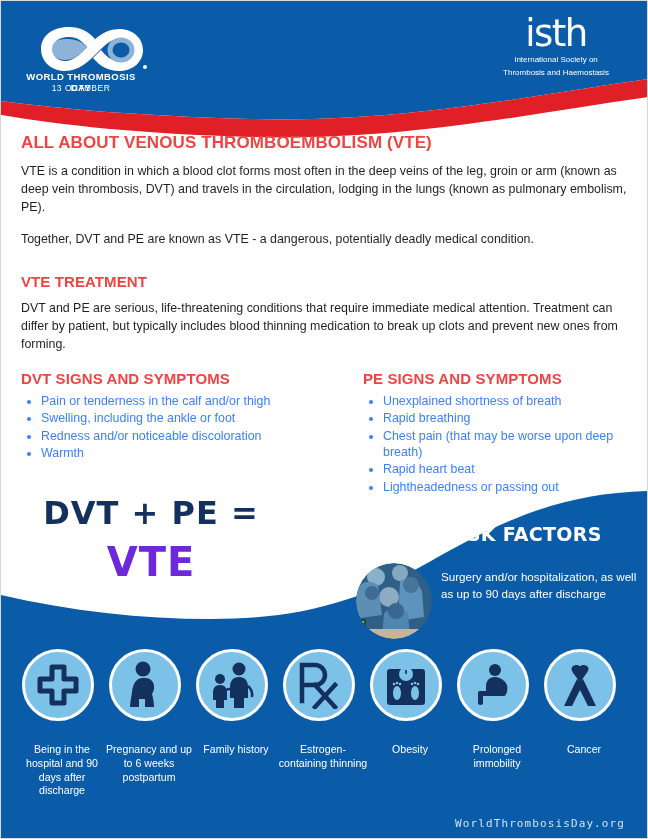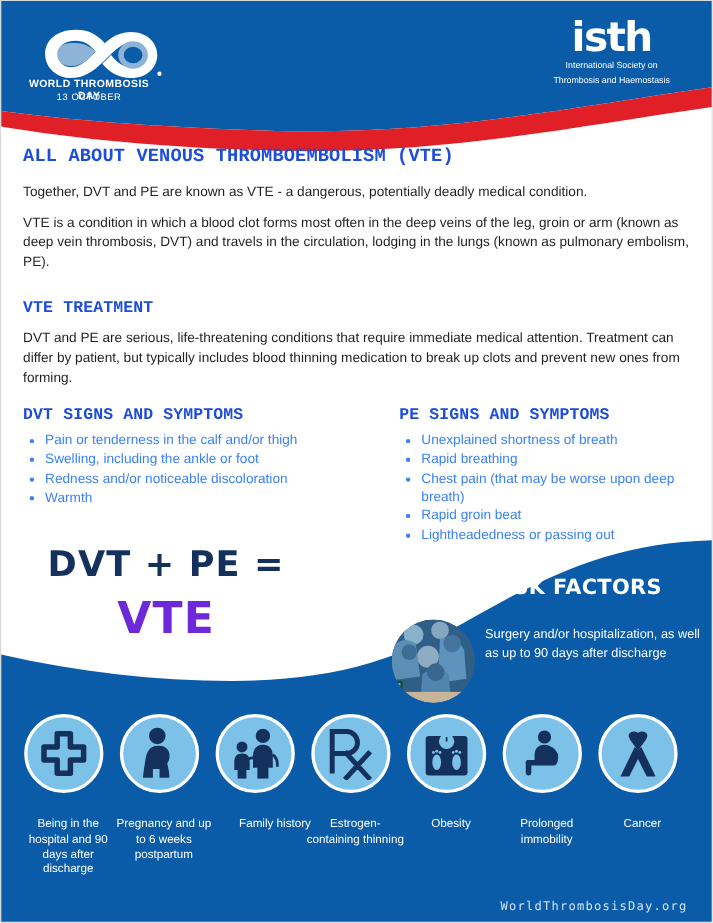--- a/index.html
+++ b/index.html
@@ -27,36 +27,36 @@
     text-align:center;color:#ffffff;font-weight:bold;
     font-size:9.5px;letter-spacing:.4px;
   }
   .wtd-date{
     position:absolute;left:14px;top:82px;width:132px;
     text-align:center;color:#ffffff;font-size:8.5px;letter-spacing:.5px;
   }
 
   .isth-logo{position:absolute;right:18px;top:14px;width:150px;text-align:center;}
   .isth-mark{
-    color:#ffffff;font-weight:bold;font-size:37px;
+    color:#ffffff;font-weight:normal;font-size:37px;
     letter-spacing:-1.5px;line-height:1;font-family:"DejaVu Sans", sans-serif;
   }
   .isth-sub{
     color:#ffffff;font-size:8px;line-height:1.25;margin-top:3px;
     font-family:"Liberation Sans", sans-serif;
   }
 
   
   .content{position:absolute;left:0;top:132px;width:648px;}
   .pad{padding:0 20px;}
 
   h2.section-head{
-    color:#1d4ed8;font-size:17px;font-weight:bold;
+    color:#ef4444;font-size:17px;font-weight:bold;
     margin:0 0 10px 0;letter-spacing:.1px;
-    font-family:Liberation Mono, monospace;
+    font-family:Liberation Sans, sans-serif;
   }
   h2.section-head.small{font-size:15px;}
   p.body-text{
     color:#231f20;font-size:12.4px;line-height:1.45;
     margin:0 0 10px 0;
   }
 
   .cols{display:flex;margin-top:16px;}
   .col-dvt{width:330px;padding-left:20px;box-sizing:border-box;}
   .col-pe{width:318px;padding-left:32px;box-sizing:border-box;}
@@ -151,22 +151,22 @@
     <div class="isth-logo">
       <div class="isth-mark">isth</div>
       <div class="isth-sub">International Society on</div>
       <div class="isth-sub">Thrombosis and Haemostasis</div>
     </div>
   </div>
 
   <div class="content">
     <div class="pad">
       <h2 class="section-head">ALL ABOUT VENOUS THROMBOEMBOLISM (VTE)</h2>
+      <p class="body-text">VTE is a condition in which a blood clot forms most often in the deep veins of the leg, groin or arm (known as deep vein thrombosis, DVT) and travels in the circulation, lodging in the lungs (known as pulmonary embolism, PE).</p>
       <p class="body-text" style="margin-top:14px;">Together, DVT and PE are known as VTE - a dangerous, potentially deadly medical condition.</p>
-      <p class="body-text">VTE is a condition in which a blood clot forms most often in the deep veins of the leg, groin or arm (known as deep vein thrombosis, DVT) and travels in the circulation, lodging in the lungs (known as pulmonary embolism, PE).</p>
 
       <h2 class="section-head small" style="margin-top:24px;">VTE TREATMENT</h2>
       <p class="body-text">DVT and PE are serious, life-threatening conditions that require immediate medical attention. Treatment can differ by patient, but typically includes blood thinning medication to break up clots and prevent new ones from forming.</p>
     </div>
 
     <div class="cols">
       <div class="col-dvt">
         <h2 class="section-head small" style="margin-bottom:6px;">DVT SIGNS AND SYMPTOMS</h2>
         <ul class="symptoms">
           <li>Pain or tenderness in the calf and/or thigh</li>
@@ -174,21 +174,21 @@
           <li>Redness and/or noticeable discoloration</li>
           <li>Warmth</li>
         </ul>
       </div>
       <div class="col-pe">
         <h2 class="section-head small" style="margin-bottom:6px;">PE SIGNS AND SYMPTOMS</h2>
         <ul class="symptoms">
           <li>Unexplained shortness of breath</li>
           <li>Rapid breathing</li>
           <li>Chest pain (that may be worse upon deep breath)</li>
-          <li>Rapid groin beat</li>
+          <li>Rapid heart beat</li>
           <li>Lightheadedness or passing out</li>
         </ul>
       </div>
     </div>
   </div>
 
   <div class="lower">
     <svg class="lower-svg" width="648" height="349" viewBox="0 0 648 349">
       <path d="M648,0 C560,2 500,30 430,70 C360,110 300,128 210,128
                C140,128 70,120 0,104 L0,349 L648,349 Z" fill="#0b5ca8"></path>
@@ -307,21 +307,21 @@
           <path d="M19,17 L6,44 L14,44 L25,22 Z" fill="#14315e"></path>
           <path d="M25,17 L38,44 L30,44 L19,22 Z" fill="#14315e"></path>
         </svg>
       </div>
     </div>
   </div>
 
   <div class="labels-row">
     <div class="icon-label" style="left:15px;">Being in the hospital and 90 days after discharge</div>
     <div class="icon-label" style="left:102px;">Pregnancy and up to 6 weeks postpartum</div>
-    <div class="icon-label" style="left:203px;">Family history</div>
+    <div class="icon-label" style="left:189px;">Family history</div>
     <div class="icon-label" style="left:276px;">Estrogen-containing thinning</div>
     <div class="icon-label" style="left:363px;">Obesity</div>
     <div class="icon-label" style="left:450px;">Prolonged immobility</div>
     <div class="icon-label" style="left:537px;">Cancer</div>
   </div>
 
   <div class="footer">WorldThrombosisDay.org</div>
 
 </div>
 

